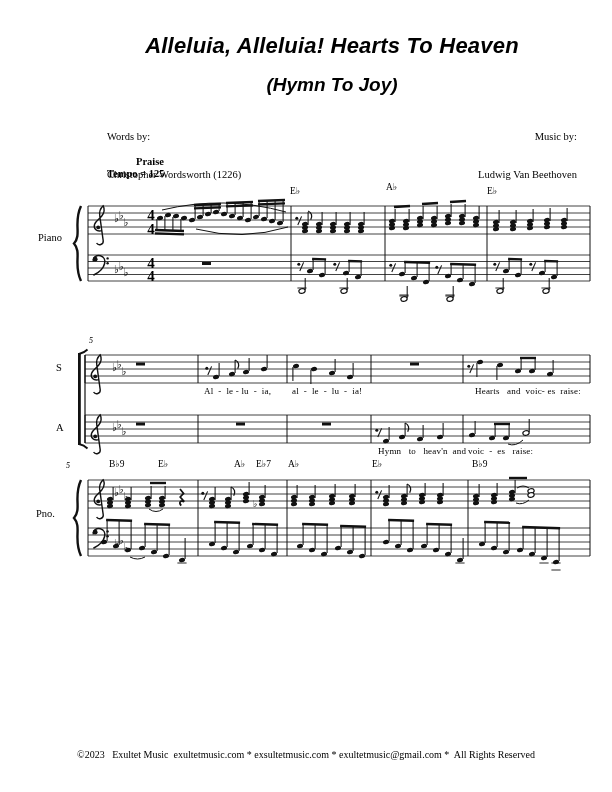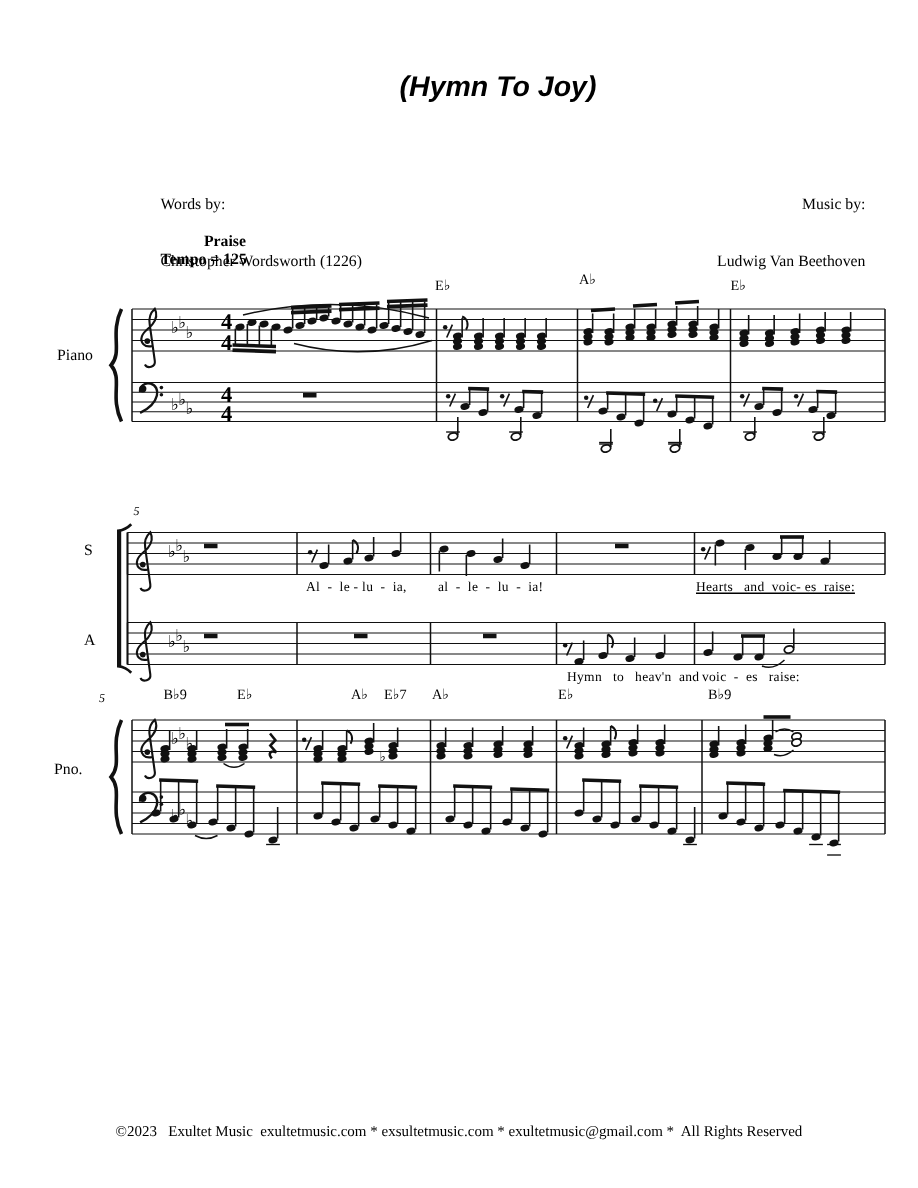--- a/index.html
+++ b/index.html
@@ -535,20 +535,21 @@
       <line x1="547.1" y1="557" x2="547.1" y2="527.8" stroke="#111" stroke-width="1.05"></line>
       <ellipse cx="556" cy="562" rx="3.1" ry="2.2" fill="#111" transform="rotate(-16 556 562)"></ellipse>
       <line x1="559.1" y1="561" x2="559.1" y2="528.2" stroke="#111" stroke-width="1.05"></line>
       <line x1="522.1" y1="527" x2="560.1" y2="528.2" stroke="#111" stroke-width="2.4"></line>
       <line x1="539.4" y1="563" x2="548.6" y2="563" stroke="#111" stroke-width="0.9"></line>
       <line x1="551.4" y1="563" x2="560.6" y2="563" stroke="#111" stroke-width="0.9"></line>
       <line x1="551.4" y1="570" x2="560.6" y2="570" stroke="#111" stroke-width="0.9"></line>
     </svg>
 
   <div class="title-wrap">
+    <div class="title">Alleluia, Alleluia! Hearts To Heaven</div>
     <div class="subtitle">(Hymn To Joy)</div>
   </div>
 
   <div class="abs credit" style="left:107px;top:106px;">
     <div>Words by:</div>
     <div>Christopher Wordsworth (1226)</div>
   </div>
 
   <div class="abs credit right" style="right:35px;top:106px;">
     <div>Music by:</div>
@@ -562,21 +563,21 @@
   <div class="abs stafflabel" style="left:38px;top:232px;">Piano</div>
   <div class="abs chord" style="left:290px;top:185px;">E♭</div>
   <div class="abs chord" style="left:386px;top:181px;">A♭</div>
   <div class="abs chord" style="left:487px;top:185px;">E♭</div>
 
   <div class="abs mnum" style="left:89px;top:336px;">5</div>
   <div class="abs stafflabel" style="left:56px;top:362px;">S</div>
   <div class="abs stafflabel" style="left:56px;top:422px;">A</div>
   <div class="abs lyric" style="left:204px;top:386px;">Al  -  le - lu  -  ia,</div>
   <div class="abs lyric" style="left:292px;top:386px;">al  -  le  -  lu  -  ia!</div>
-  <div class="abs lyric" style="left:464px;top:386px;text-decoration:underline;">Hearts   and  voic- es  raise:</div>
+  <div class="abs lyric" style="left:475px;top:386px;">Hearts   and  voic- es  raise:</div>
   <div class="abs lyric" style="left:378px;top:446px;">Hymn   to   heav'n  and</div>
   <div class="abs lyric" style="left:468px;top:446px;">voic  -  es   raise:</div>
 
   <div class="abs mnum" style="left:66px;top:461px;">5</div>
   <div class="abs stafflabel" style="left:36px;top:508px;">Pno.</div>
   <div class="abs chord" style="left:109px;top:458px;">B♭9</div>
   <div class="abs chord" style="left:158px;top:458px;">E♭</div>
   <div class="abs chord" style="left:234px;top:458px;">A♭</div>
   <div class="abs chord" style="left:256px;top:458px;">E♭7</div>
   <div class="abs chord" style="left:288px;top:458px;">A♭</div>

